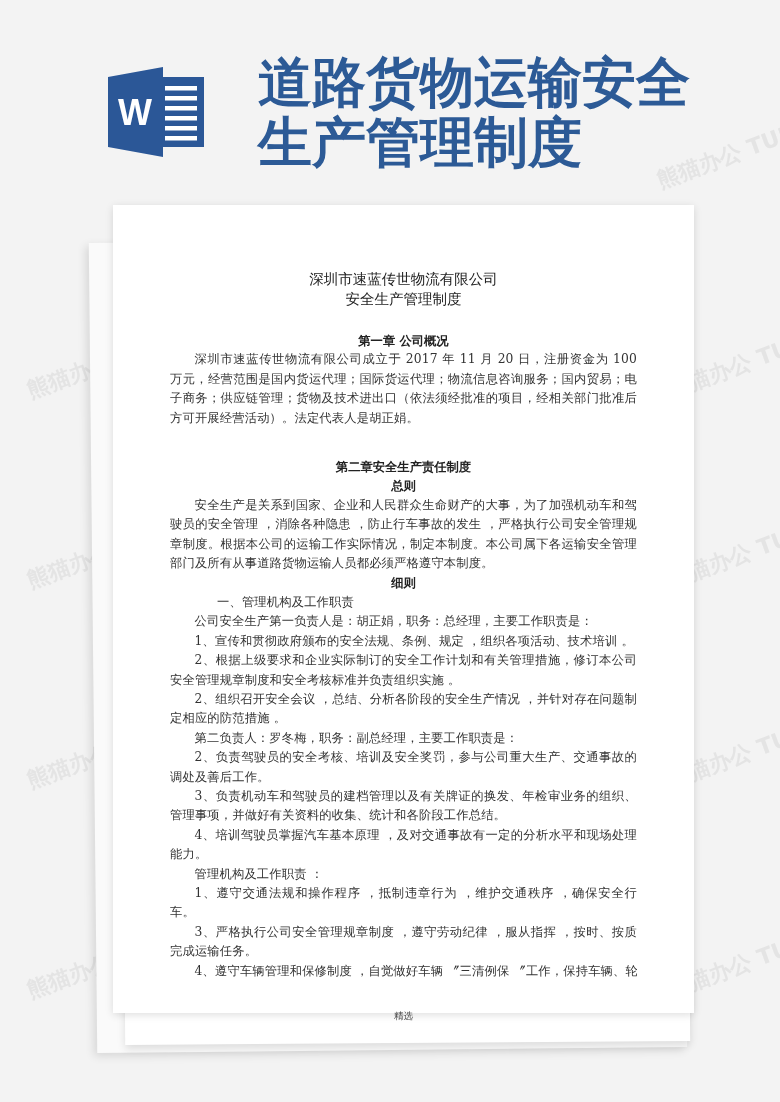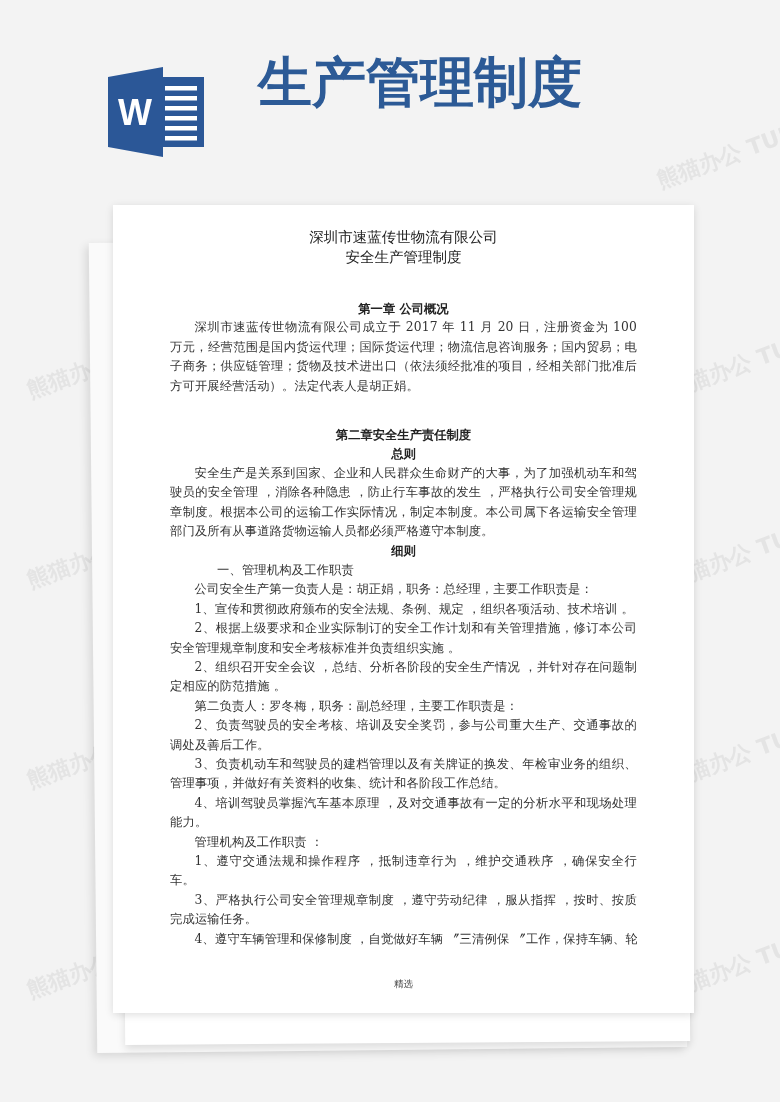--- a/index.html
+++ b/index.html
@@ -33,32 +33,32 @@
   .back-page-bottom {
     position: absolute; left: 125px; top: 985px; width: 565px; height: 58px;
     background: #ffffff;
     box-shadow: 0 4px 8px rgba(0,0,0,0.12);
     transform: rotate(-0.4deg);
   }
   .page {
     position: absolute; left: 113px; top: 205px; width: 581px; height: 808px;
     background: #ffffff;
     box-shadow: 0 2px 8px rgba(0,0,0,0.13);
-    padding: 22px 57px 0 57px;
+    padding: 64px 57px 0 57px;
     color: #333;
     font-size: 12.3px;
     line-height: 19.4px;
   }
   .doc-title {
     text-align: center;
     font-size: 14.5px;
     line-height: 20px;
     color: #222;
   }
-  .doc-title.second { margin-bottom: 32px; }
+  .doc-title.second { margin-bottom: 22px; }
   .chapter {
     text-align: center;
     font-weight: bold;
     font-size: 12.3px;
     color: #222;
   }
   .p {
     text-indent: 2em;
     text-align: justify;
     letter-spacing: 0.15px;
@@ -92,20 +92,21 @@
     <rect x="57" y="19" width="32" height="4.5" fill="#ffffff"></rect>
     <rect x="57" y="29" width="32" height="4.5" fill="#ffffff"></rect>
     <rect x="57" y="39" width="32" height="4.5" fill="#ffffff"></rect>
     <rect x="57" y="49" width="32" height="4.5" fill="#ffffff"></rect>
     <rect x="57" y="59" width="32" height="4.5" fill="#ffffff"></rect>
     <rect x="57" y="69" width="32" height="4.5" fill="#ffffff"></rect>
     <polygon points="0,10 55,0 55,90 0,80" fill="#2b5797"></polygon>
     <text x="27" y="58" text-anchor="middle" fill="#ffffff" font-family="Liberation Sans, sans-serif" font-weight="bold" font-size="36">W</text>
   </svg>
   <div class="title">
+    <div>道路货物运输安全</div>
     <div>生产管理制度</div>
   </div>
 </div>
 
 <div class="watermark" style="left:20px; top:330px;">熊猫办公 TUKUPPT.COM</div>
 <div class="watermark" style="left:650px; top:120px;">熊猫办公 TUKUPPT.COM</div>
 <div class="watermark" style="left:660px; top:330px;">熊猫办公 TUKUPPT.COM</div>
 <div class="watermark" style="left:20px; top:520px;">熊猫办公 TUKUPPT.COM</div>
 <div class="watermark" style="left:660px; top:520px;">熊猫办公 TUKUPPT.COM</div>
 <div class="watermark" style="left:20px; top:720px;">熊猫办公 TUKUPPT.COM</div>

